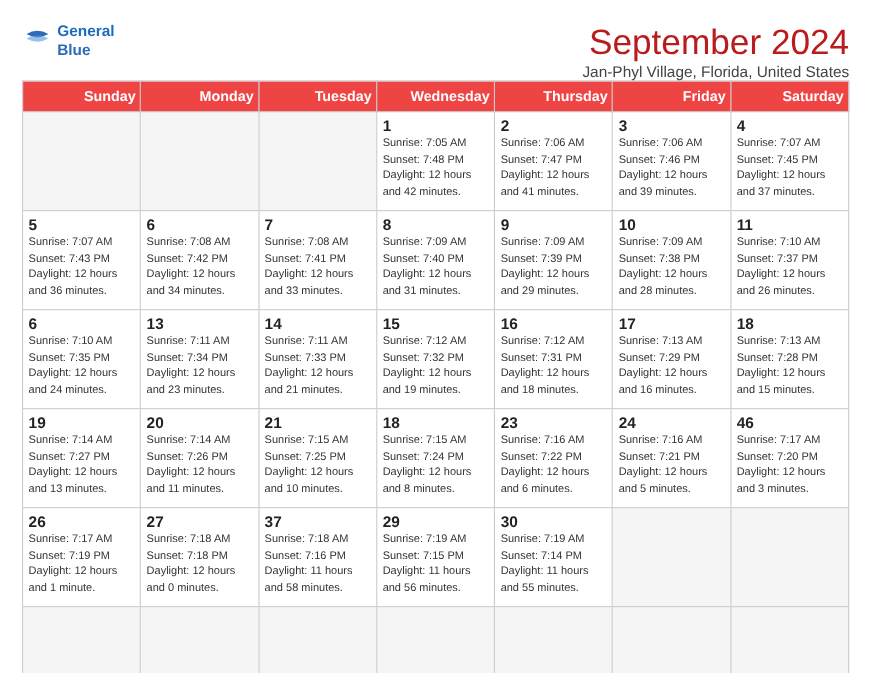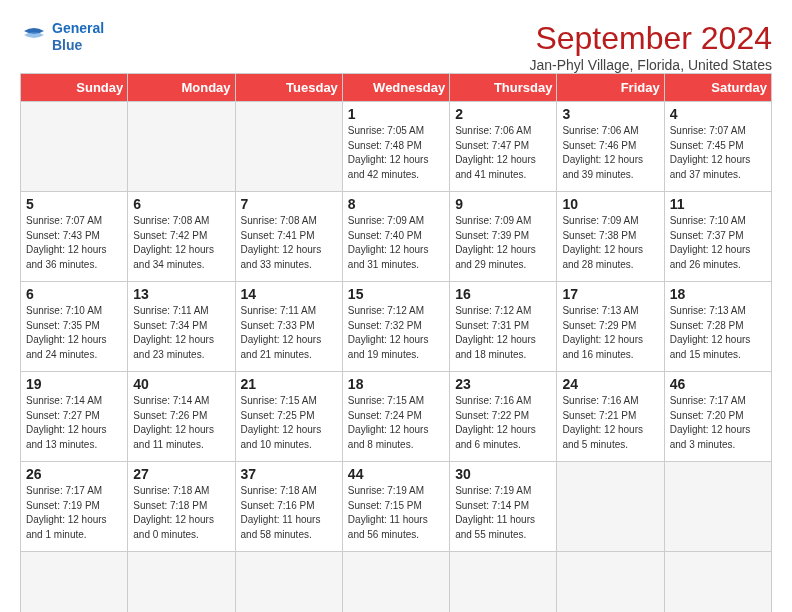--- a/index.html
+++ b/index.html
@@ -252,21 +252,21 @@
       </tr>
       <tr>
         <td>
           <span class="day-number">19</span>
           <div class="day-info" style="white-space: pre-line;">Sunrise: 7:14 AM
 Sunset: 7:27 PM
 Daylight: 12 hours
 and 13 minutes.</div>
         </td>
         <td>
-          <span class="day-number">40</span>
+          <span class="day-number">20</span>
           <div class="day-info" style="white-space: pre-line;">Sunrise: 7:14 AM
 Sunset: 7:26 PM
 Daylight: 12 hours
 and 11 minutes.</div>
         </td>
         <td>
           <span class="day-number">21</span>
           <div class="day-info" style="white-space: pre-line;">Sunrise: 7:15 AM
 Sunset: 7:25 PM
 Daylight: 12 hours
@@ -317,21 +317,21 @@
 and 0 minutes.</div>
         </td>
         <td>
           <span class="day-number">37</span>
           <div class="day-info" style="white-space: pre-line;">Sunrise: 7:18 AM
 Sunset: 7:16 PM
 Daylight: 11 hours
 and 58 minutes.</div>
         </td>
         <td>
-          <span class="day-number">44</span>
+          <span class="day-number">29</span>
           <div class="day-info" style="white-space: pre-line;">Sunrise: 7:19 AM
 Sunset: 7:15 PM
 Daylight: 11 hours
 and 56 minutes.</div>
         </td>
         <td>
           <span class="day-number">30</span>
           <div class="day-info" style="white-space: pre-line;">Sunrise: 7:19 AM
 Sunset: 7:14 PM
 Daylight: 11 hours

